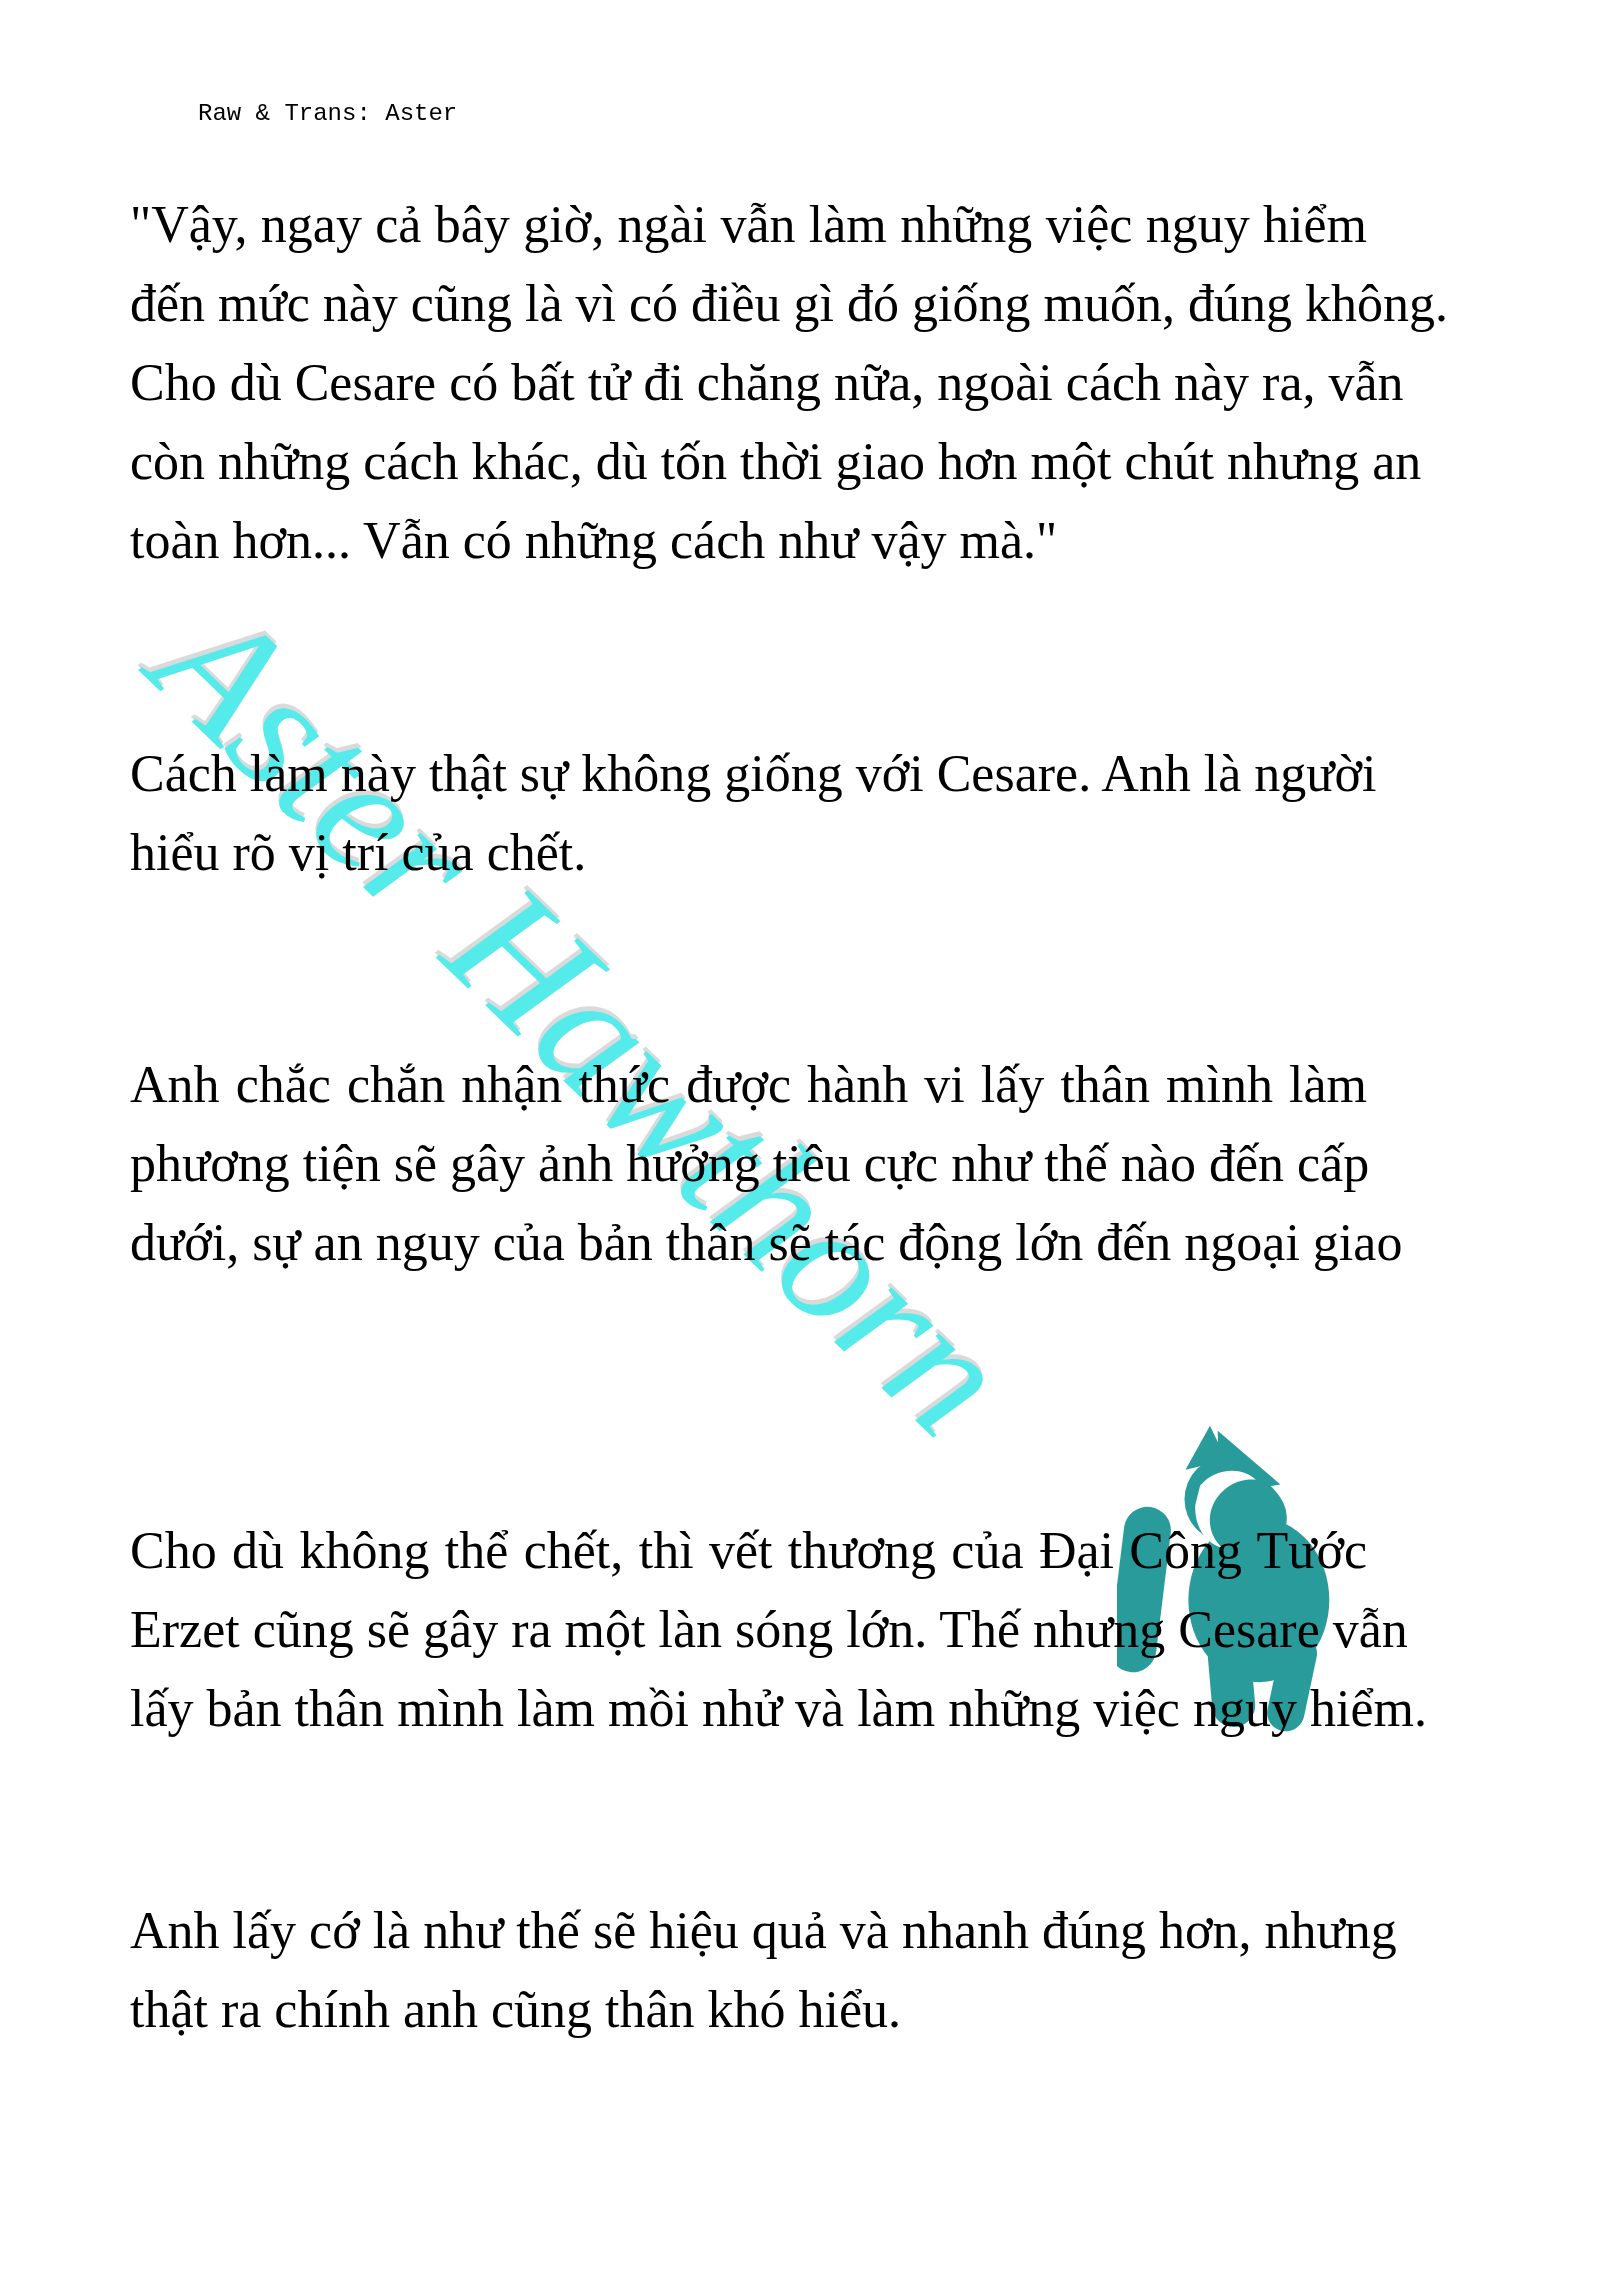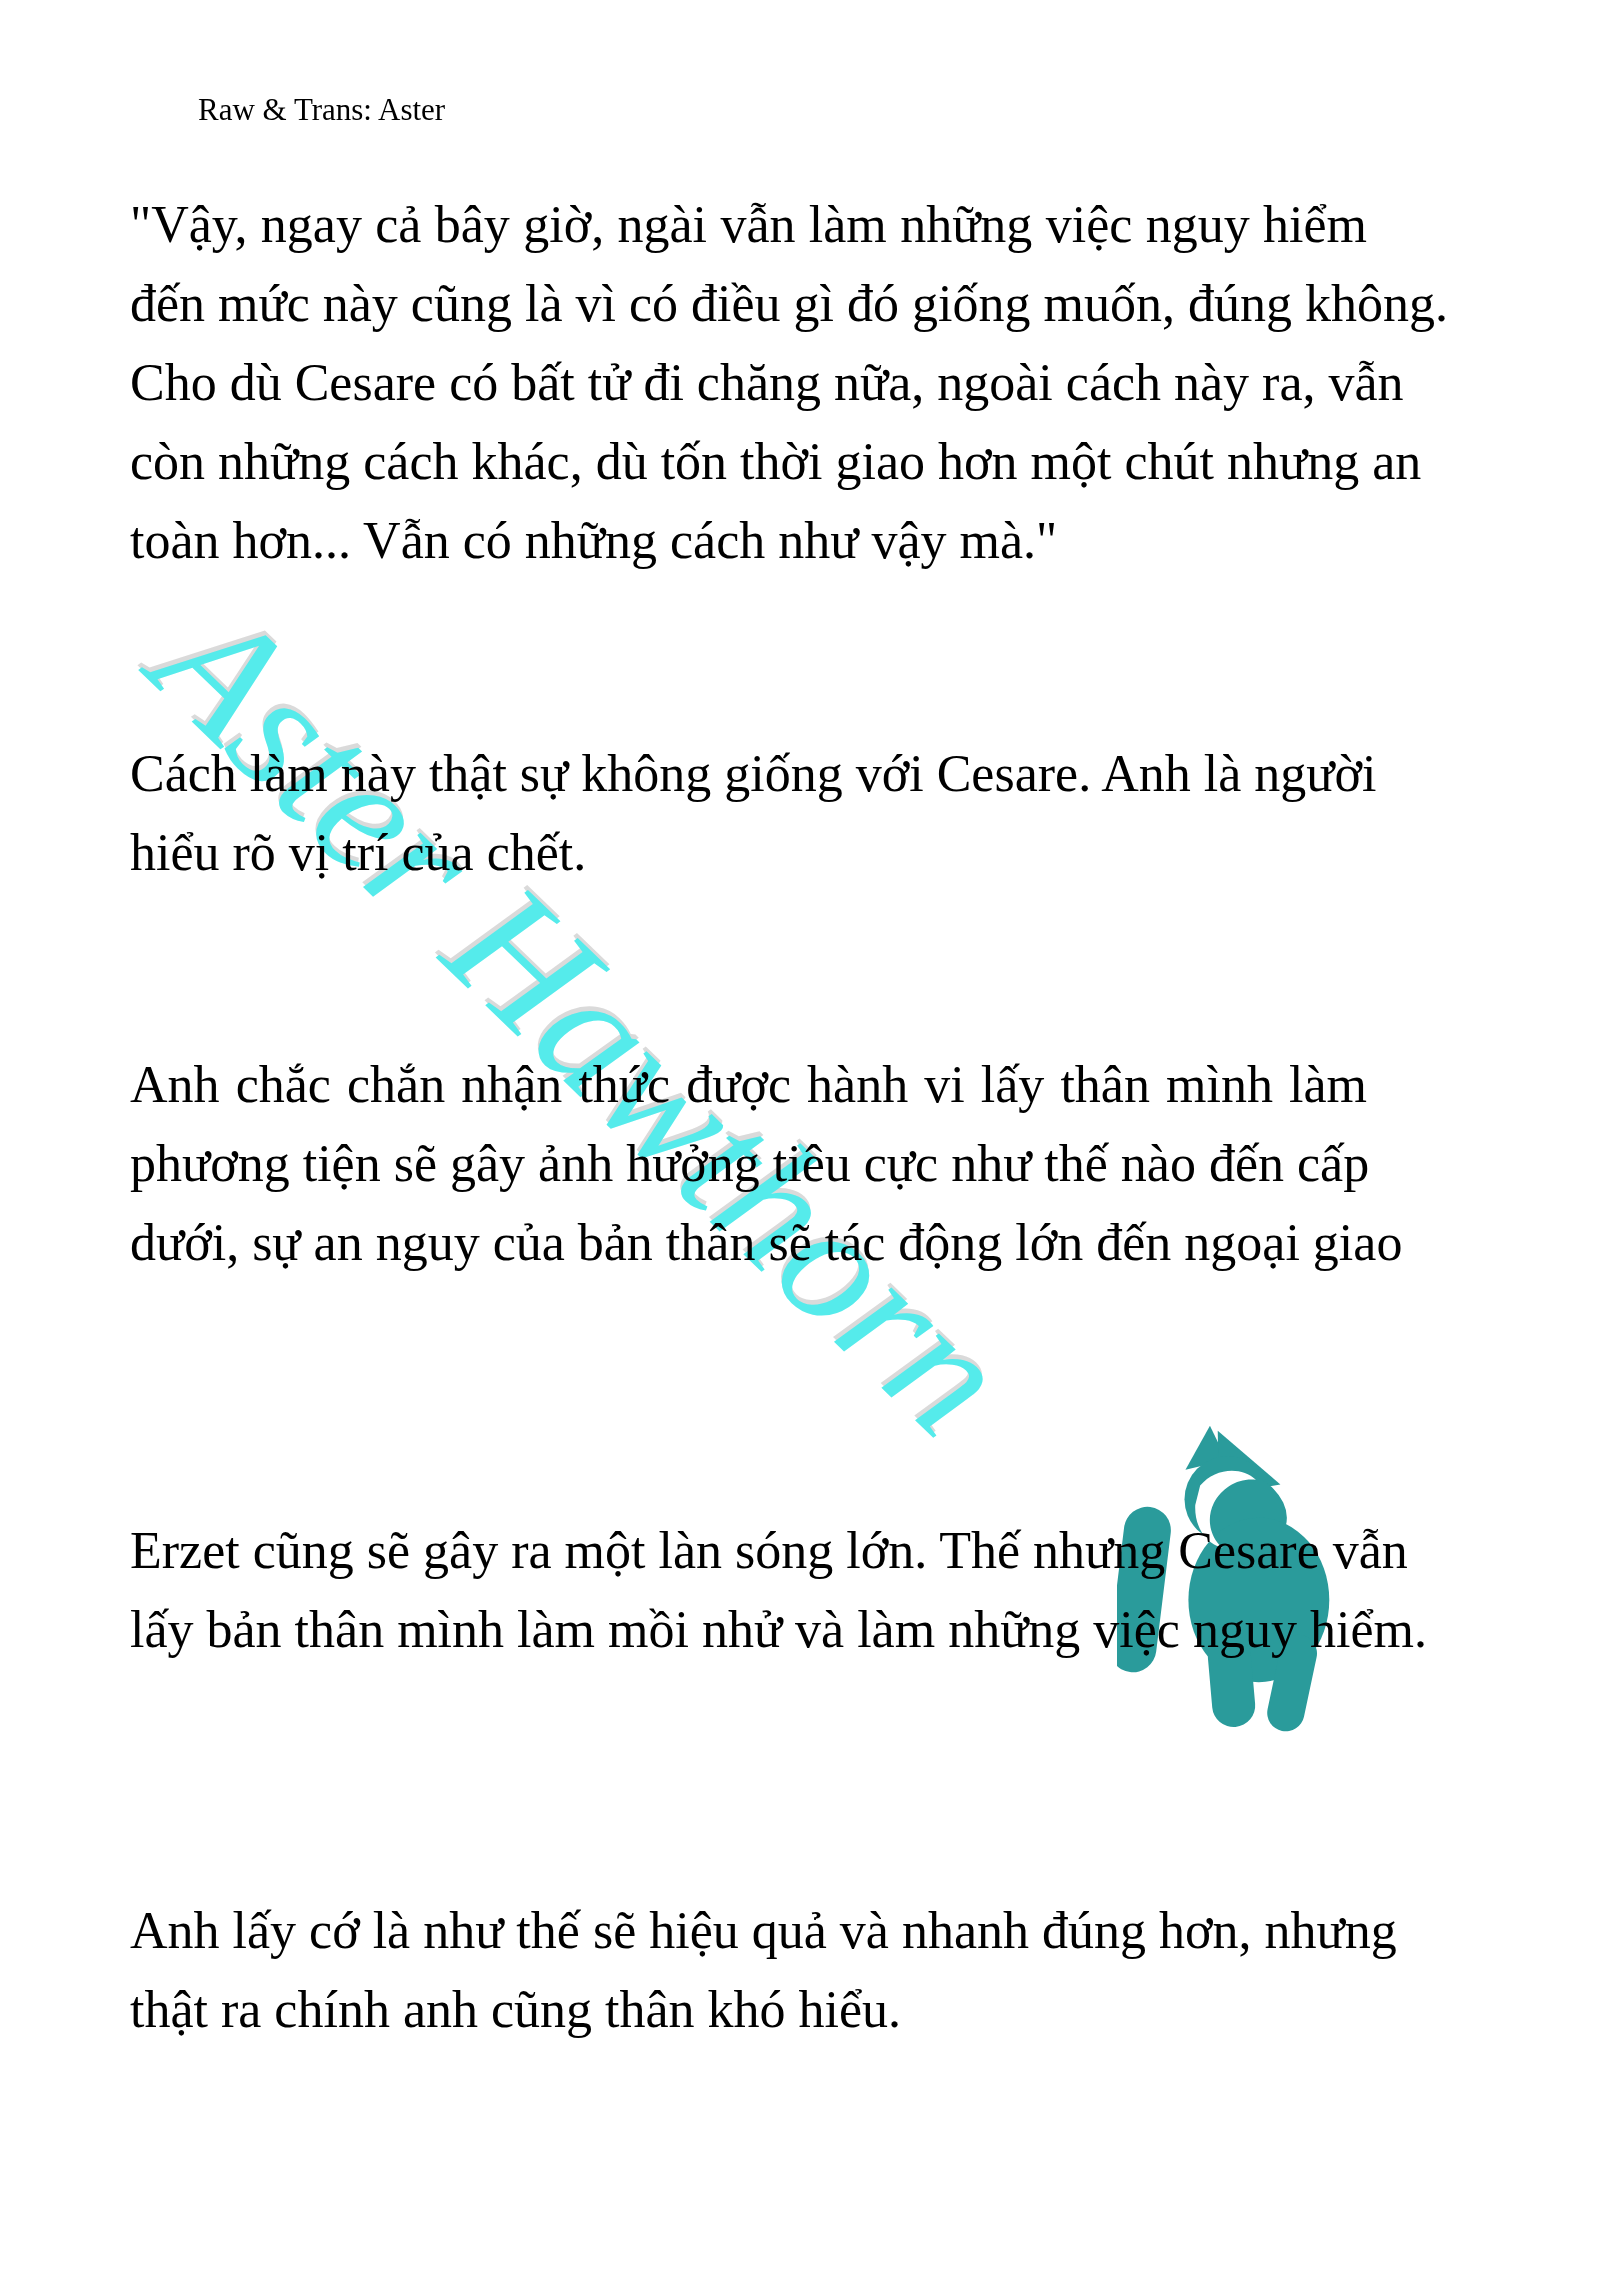--- a/index.html
+++ b/index.html
@@ -6,23 +6,23 @@
   .page{
     position:relative;
     width:1621px;height:2293px;
     background:#ffffff;
     overflow:hidden;
     font-family:"Liberation Serif", serif;
     color:#000000;
   }
   .credit{
     position:absolute;
-    left:198px;top:92px;
-    font-family:Liberation Serif, serif;
-    font-size:31px;
+    left:198px;top:100px;
+    font-family:Liberation Mono, monospace;
+    font-size:24px;
     color:#000000;
     z-index:5;
     white-space:nowrap;
   }
   .watermark{
     position:absolute;
     left:245px;top:573px;
     transform:rotate(44deg);
     transform-origin:0 0;
     font-family:"Liberation Serif", serif;
@@ -107,20 +107,21 @@
       <div class="line last">hiểu rõ vị trí của chết.</div>
     </div>
 
     <div class="para p3">
       <div class="line">Anh chắc chắn nhận thức được hành vi lấy thân mình làm</div>
       <div class="line">phương tiện sẽ gây ảnh hưởng tiêu cực như thế nào đến cấp</div>
       <div class="line">dưới, sự an nguy của bản thân sẽ tác động lớn đến ngoại giao</div>
     </div>
 
     <div class="para p4">
+      <div class="line">Cho dù không thể chết, thì vết thương của Đại Công Tước</div>
       <div class="line">Erzet cũng sẽ gây ra một làn sóng lớn. Thế nhưng Cesare vẫn</div>
       <div class="line last">lấy bản thân mình làm mồi nhử và làm những việc nguy hiểm.</div>
     </div>
 
     <div class="para p5">
       <div class="line">Anh lấy cớ là như thế sẽ hiệu quả và nhanh đúng hơn, nhưng</div>
       <div class="line last">thật ra chính anh cũng thân khó hiểu.</div>
     </div>
 
   </div>

